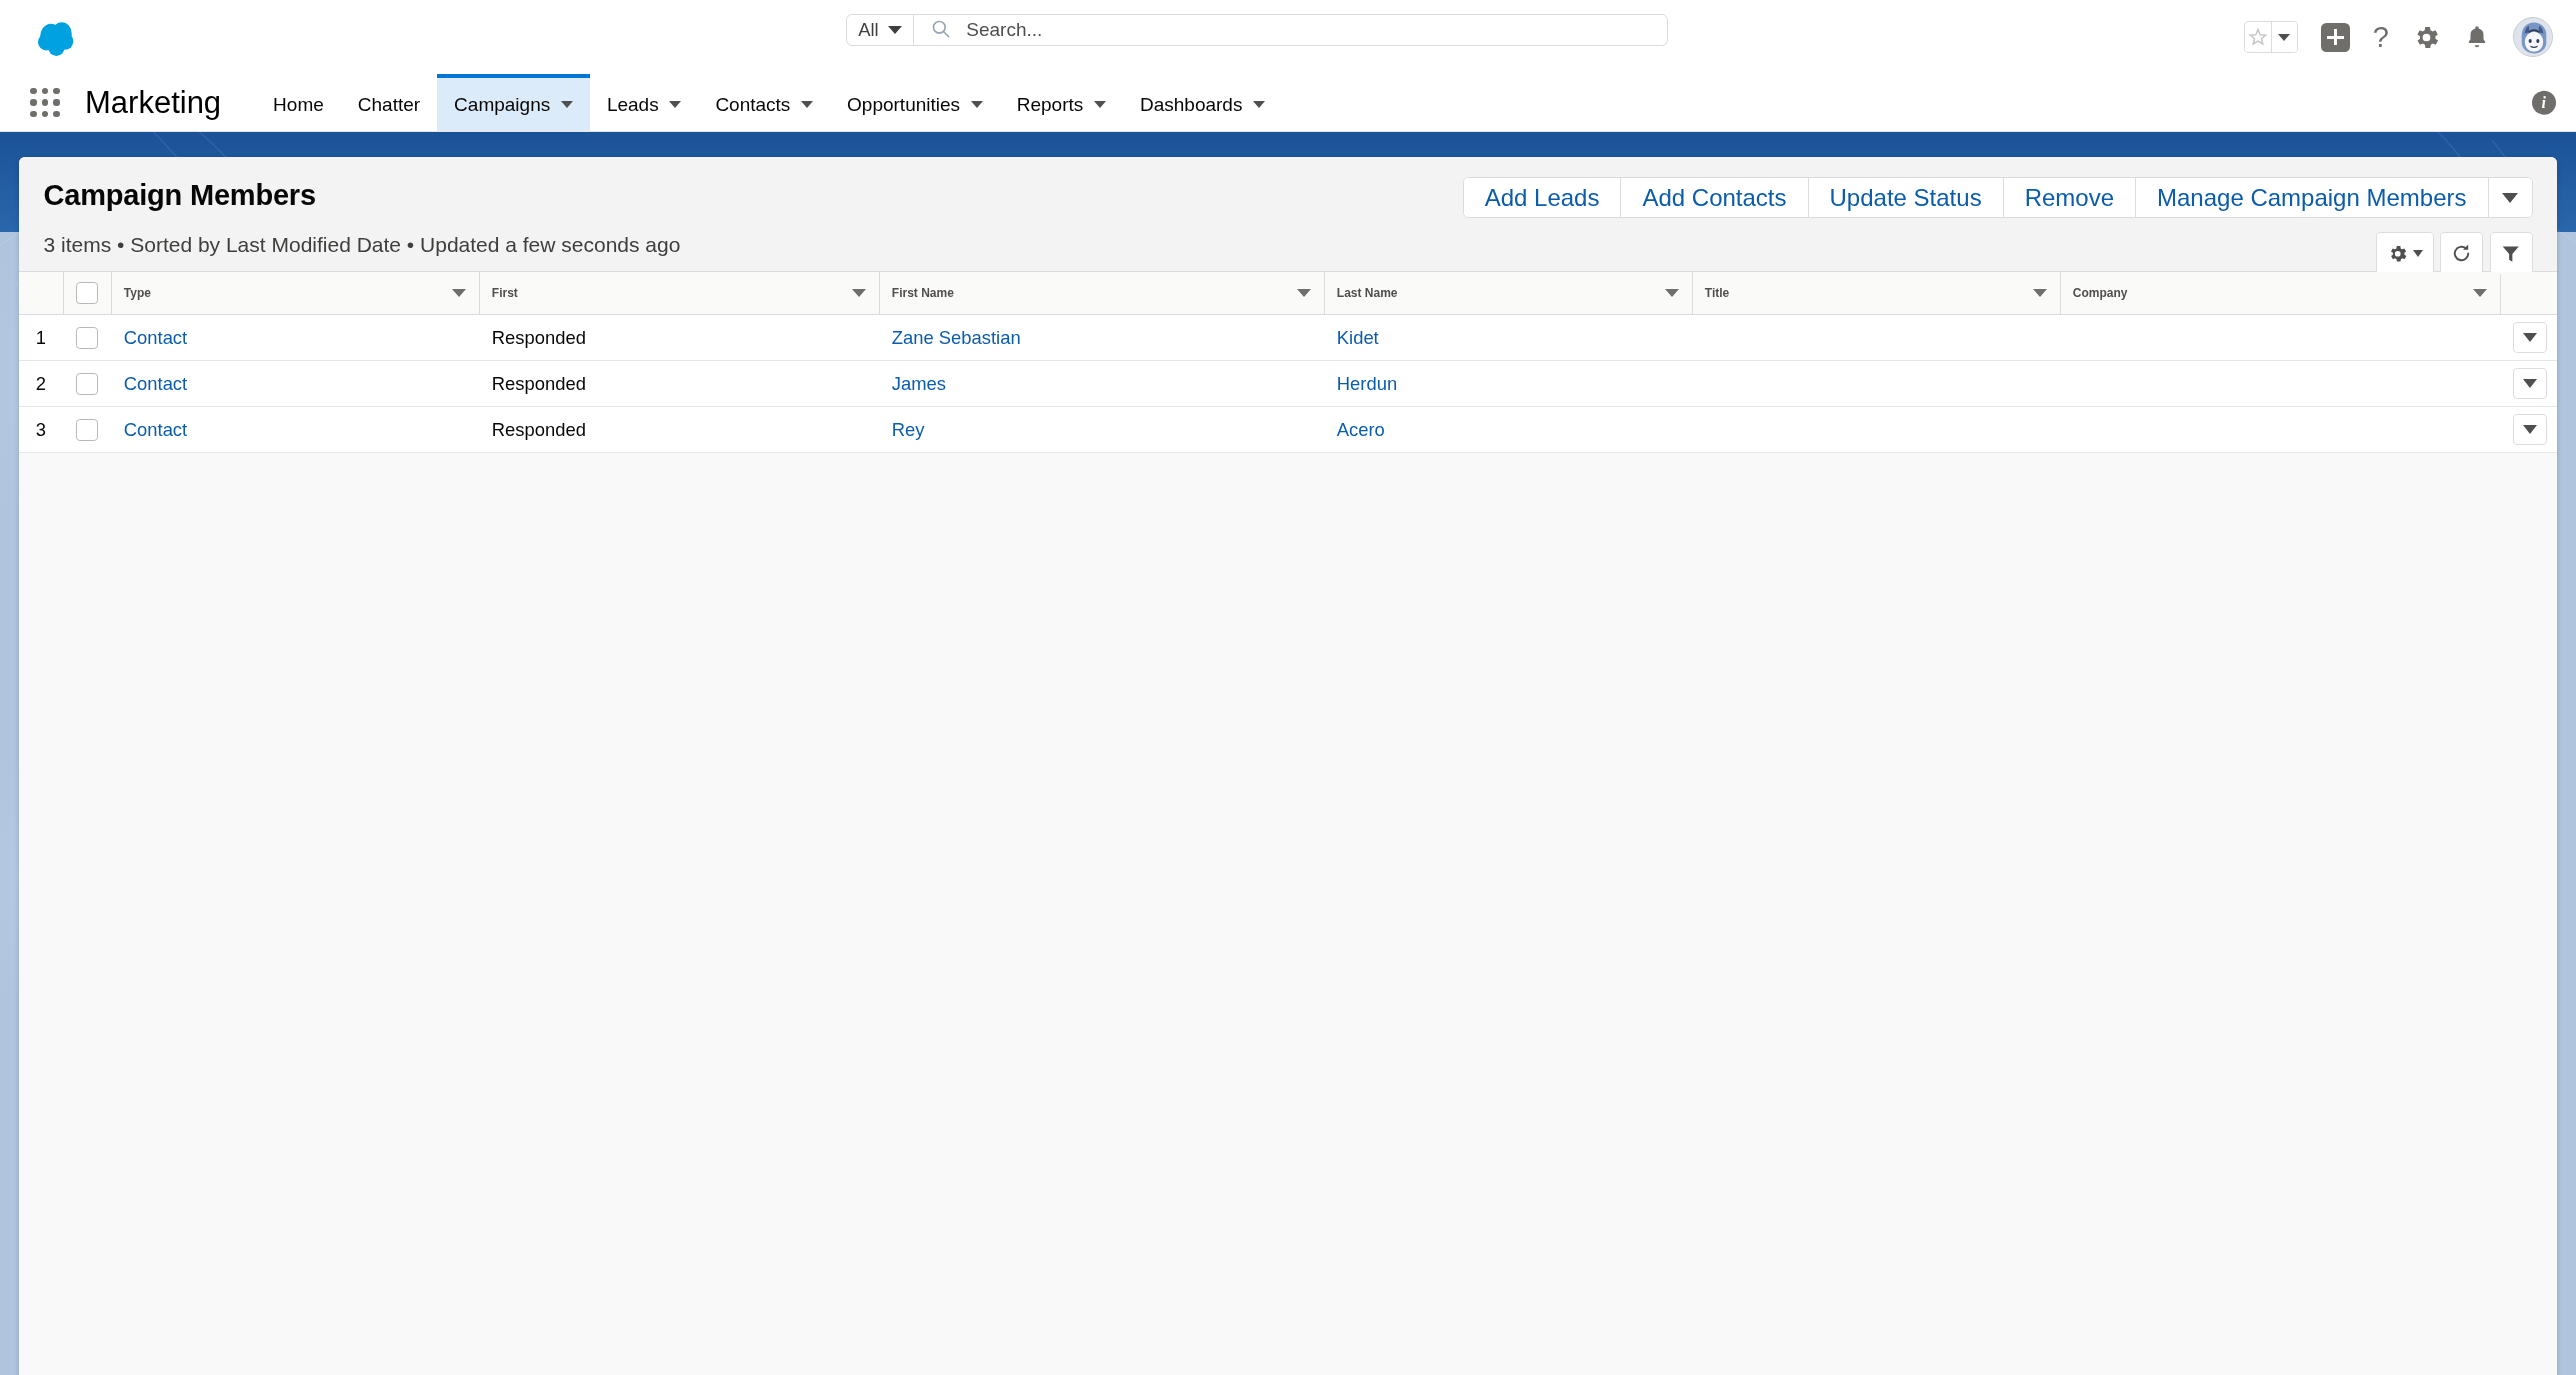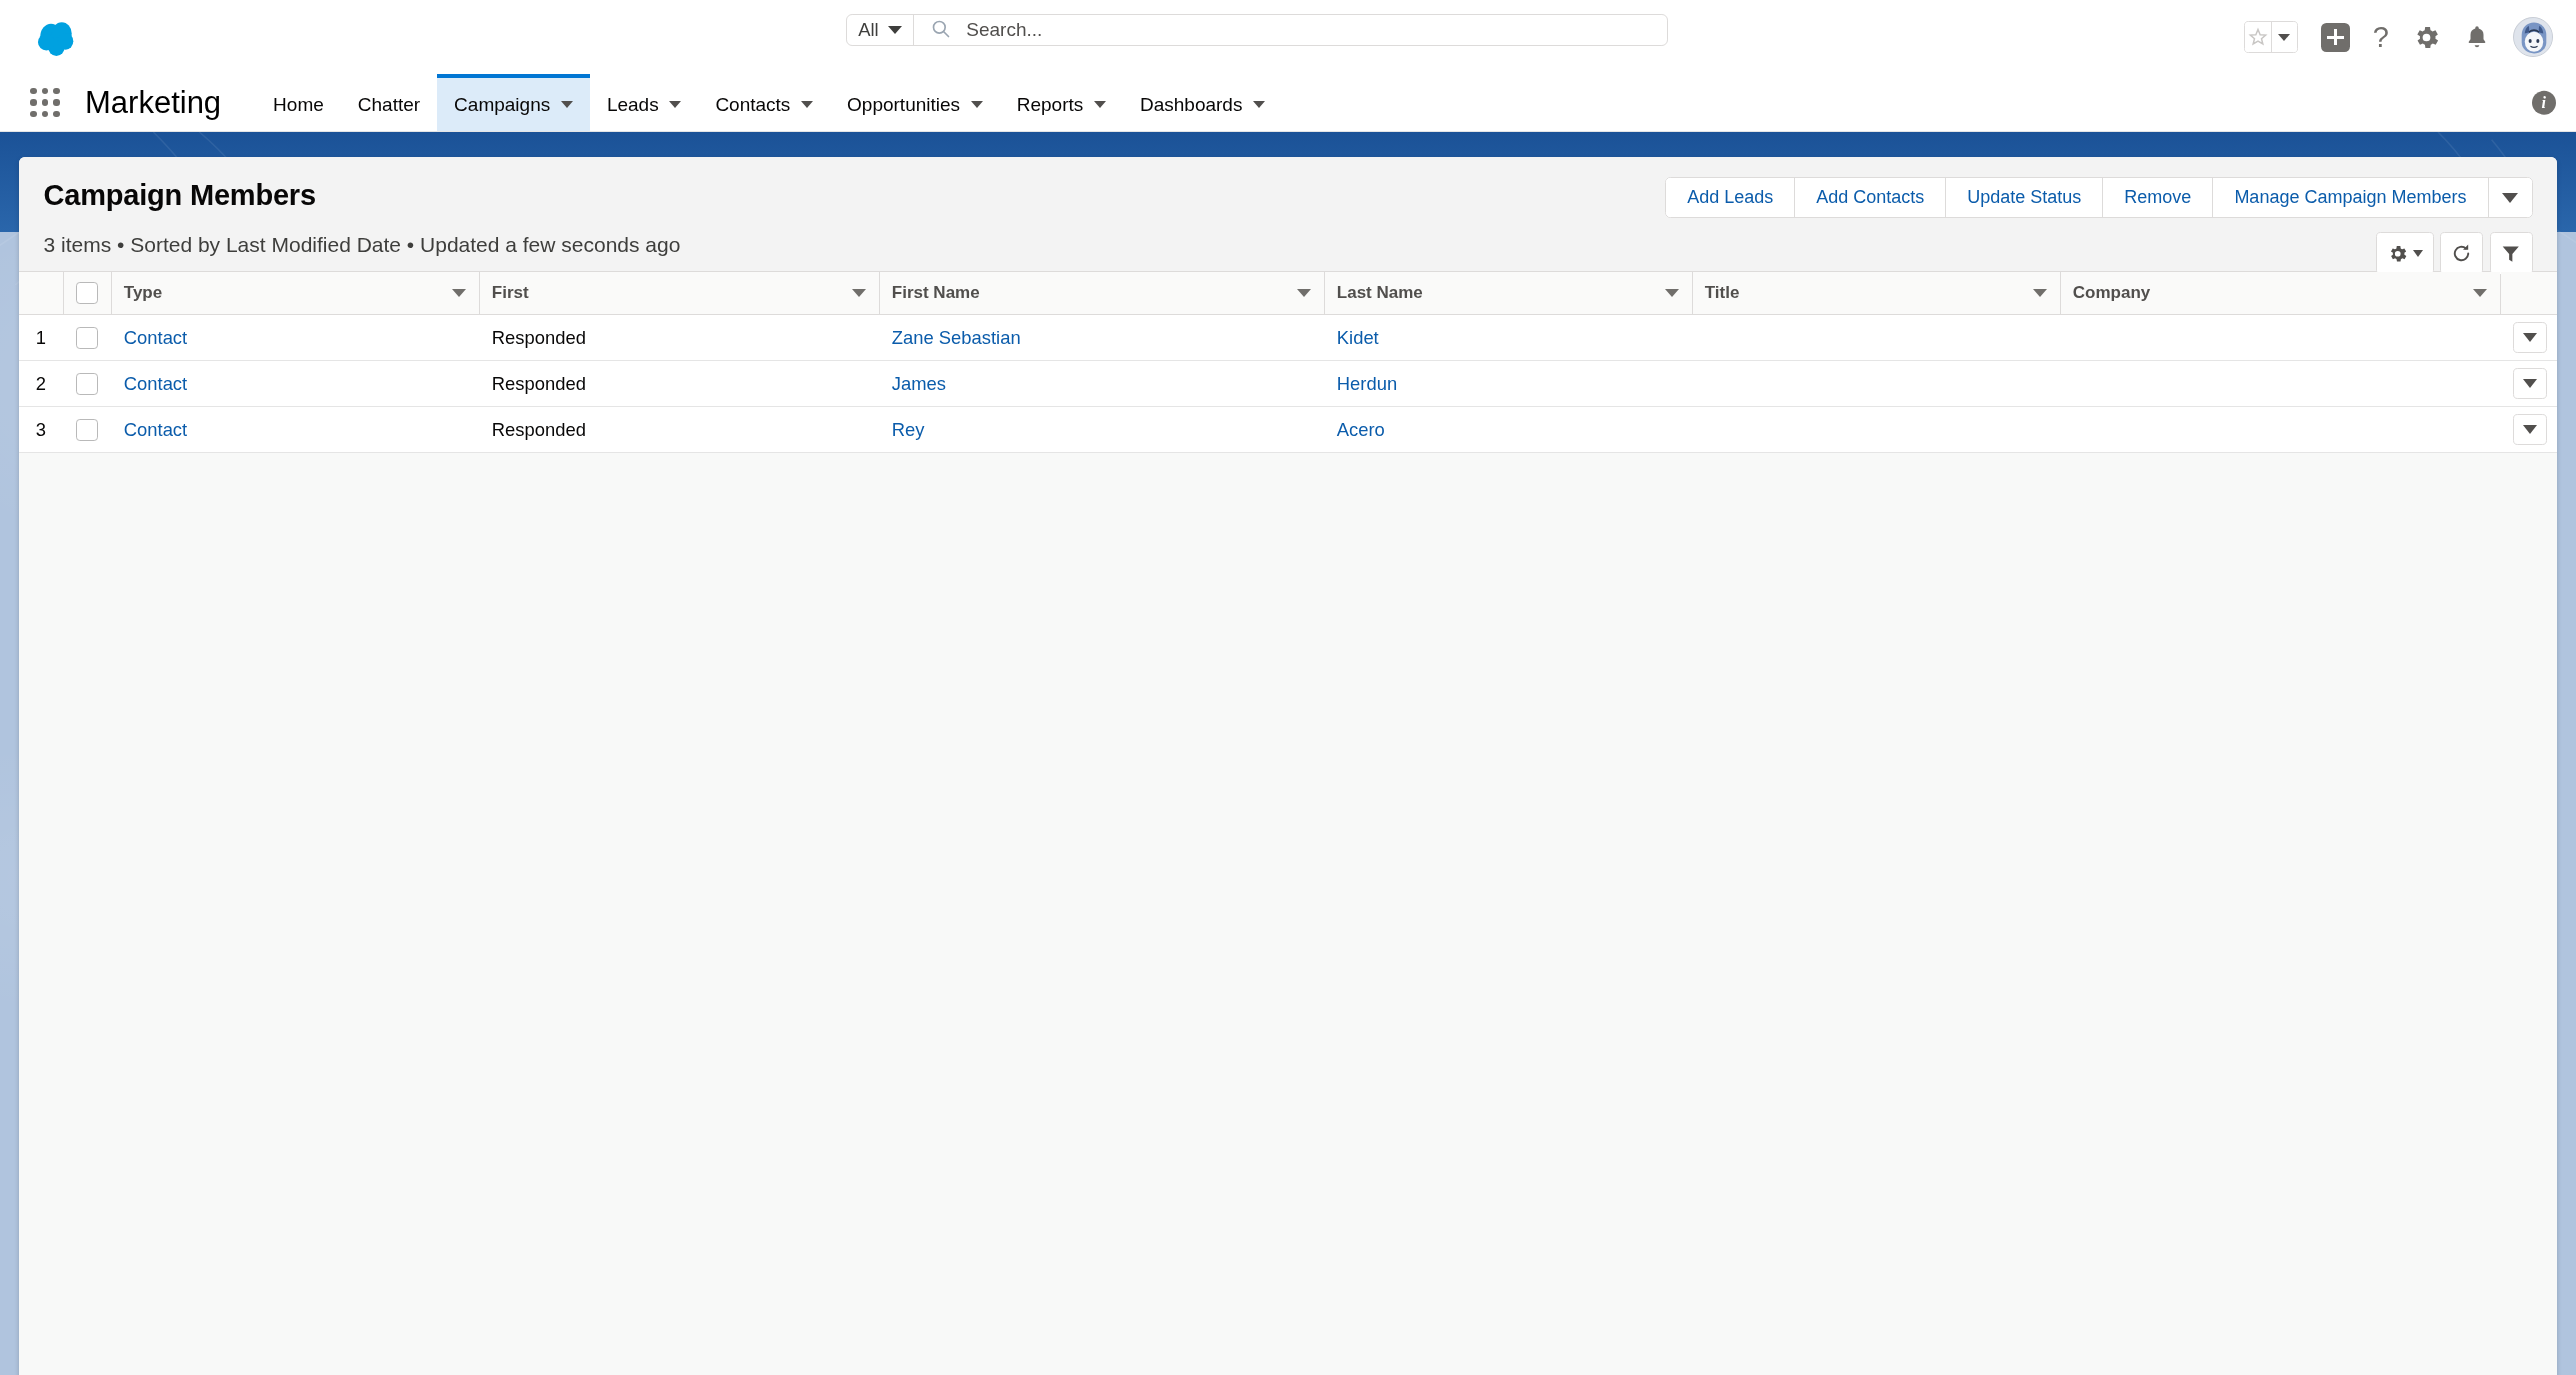--- a/index.html
+++ b/index.html
@@ -249,21 +249,21 @@
     align-items: stretch;
     border: 0.8px solid #dddbda;
     border-radius: 5.4px;
     background: #fff;
     height: 41px;
     overflow: hidden;
   }
   .action-btn {
     display: flex; align-items: center;
     padding: 0 21px;
-    font-size: 18px;
+    font-size: 24px;
     color: #0b5cab;
     border-right: 0.8px solid #dddbda;
     cursor: pointer;
     white-space: nowrap;
     background: #fff;
   }
   .action-more {
     width: 43px;
     display: flex; align-items: center; justify-content: center;
     cursor: pointer;
@@ -309,21 +309,21 @@
     width: 100%;
     border-collapse: collapse;
     table-layout: fixed;
   }
   table.dt thead th {
     background: #fafaf9;
     border-top: 0.8px solid #dddbda;
     border-bottom: 0.8px solid #dddbda;
     border-right: 0.8px solid #dddbda;
     height: 43px;
-    font-size: 17px;
+    font-size: 12px;
     font-weight: bold;
     color: #514f4d;
     text-align: center;
     padding: 0 12.3px;
     position: relative;
     vertical-align: middle;
   }
   .th-inner { display: flex; align-items: center; justify-content: space-between; cursor: pointer; }
   .th-chev {
     width: 0; height: 0;

